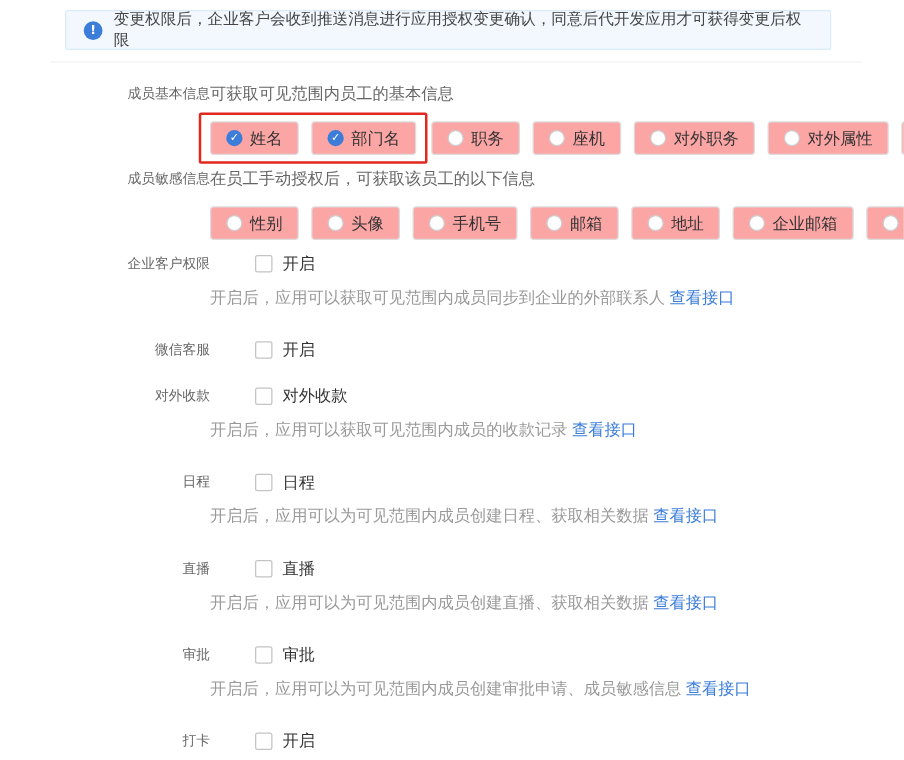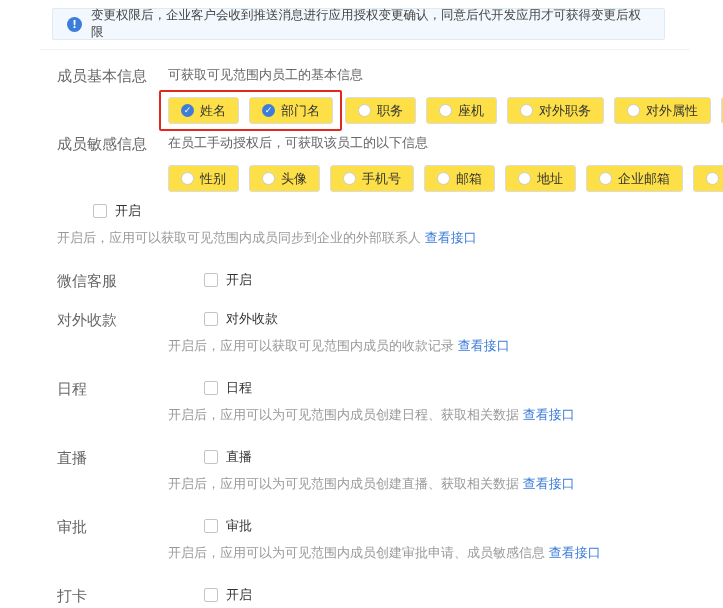--- a/index.html
+++ b/index.html
@@ -11,28 +11,28 @@
   .banner { margin-left:-5px; width:613px; height:32px; background:#f2f8fd;
     border:1px solid #dcebf8; border-radius:2px; display:flex; align-items:center;
     padding:0 14px; color:#454545; font-size:12.5px; }
   .info-icon { width:15px; height:15px; border-radius:50%; background:#3c7dd9; color:#fff;
     font-size:10px; line-height:15px; text-align:center; margin-right:9px; flex:none;
     font-weight:bold; font-family:"DejaVu Sans",sans-serif; }
   .sep { margin:9px 0 0 -17px; width:650px; border-top:1px solid #f2f2f2; }
 
   
   .row { display:flex; align-items:flex-start; }
-  .row-label { width:111px; flex:none; color:#666; font-size:15px; padding-top:1px; }
+  .row-label { width:111px; flex:none; color:#666; font-size:11px; padding-top:1px;text-align:right; }
   .row-content { flex:1; min-width:0; }
   .row-desc-top { color:#666; margin-bottom:13px; }
 
   
   .chips { display:flex; align-items:center; flex-wrap:nowrap; }
   .chip { display:inline-flex; align-items:center; height:27px; padding:0 12px;
-    border:1px solid #dcdcdc; border-radius:3px; margin-right:10px; background:#fde047;
+    border:1px solid #dcdcdc; border-radius:3px; margin-right:10px; background:#fca5a5;
     cursor:pointer; white-space:nowrap; color:#333; }
   .chip-circle { width:13px; height:13px; border-radius:50%; border:1px solid #ccc;
     margin-right:6px; flex:none; background:#fff; }
   .chip-circle.checked { border:none; background:#3c7dd9; color:#fff; font-size:9px;
     line-height:13px; text-align:center; }
   .chip-circle.checked::after { content:"✓"; }
 
   
   .red-box-chips { display:inline-flex; border:2px solid #e0281e; border-radius:2px;
     padding:5px 7px 5px 7px; margin:-7px 3px -7px -9px; }
@@ -133,20 +133,21 @@
         </span>
         <span class="chip">
           <span class="chip-circle"></span>
 
         </span>
       </div>
     </div>
   </div>
 
   <div class="row m-after-desc">
+    <div class="row-label">企业客户权限</div>
     <div class="row-content">
       <div class="check-line">
         <span class="checkbox"></span>
         <span class="check-text">开启</span>
       </div>
       <div class="row-desc"><span>开启后，应用可以获取可见范围内成员同步到企业的外部联系人 </span><a class="link">查看接口</a></div>
     </div>
   </div>
 
   <div class="row m-after-nodesc">

